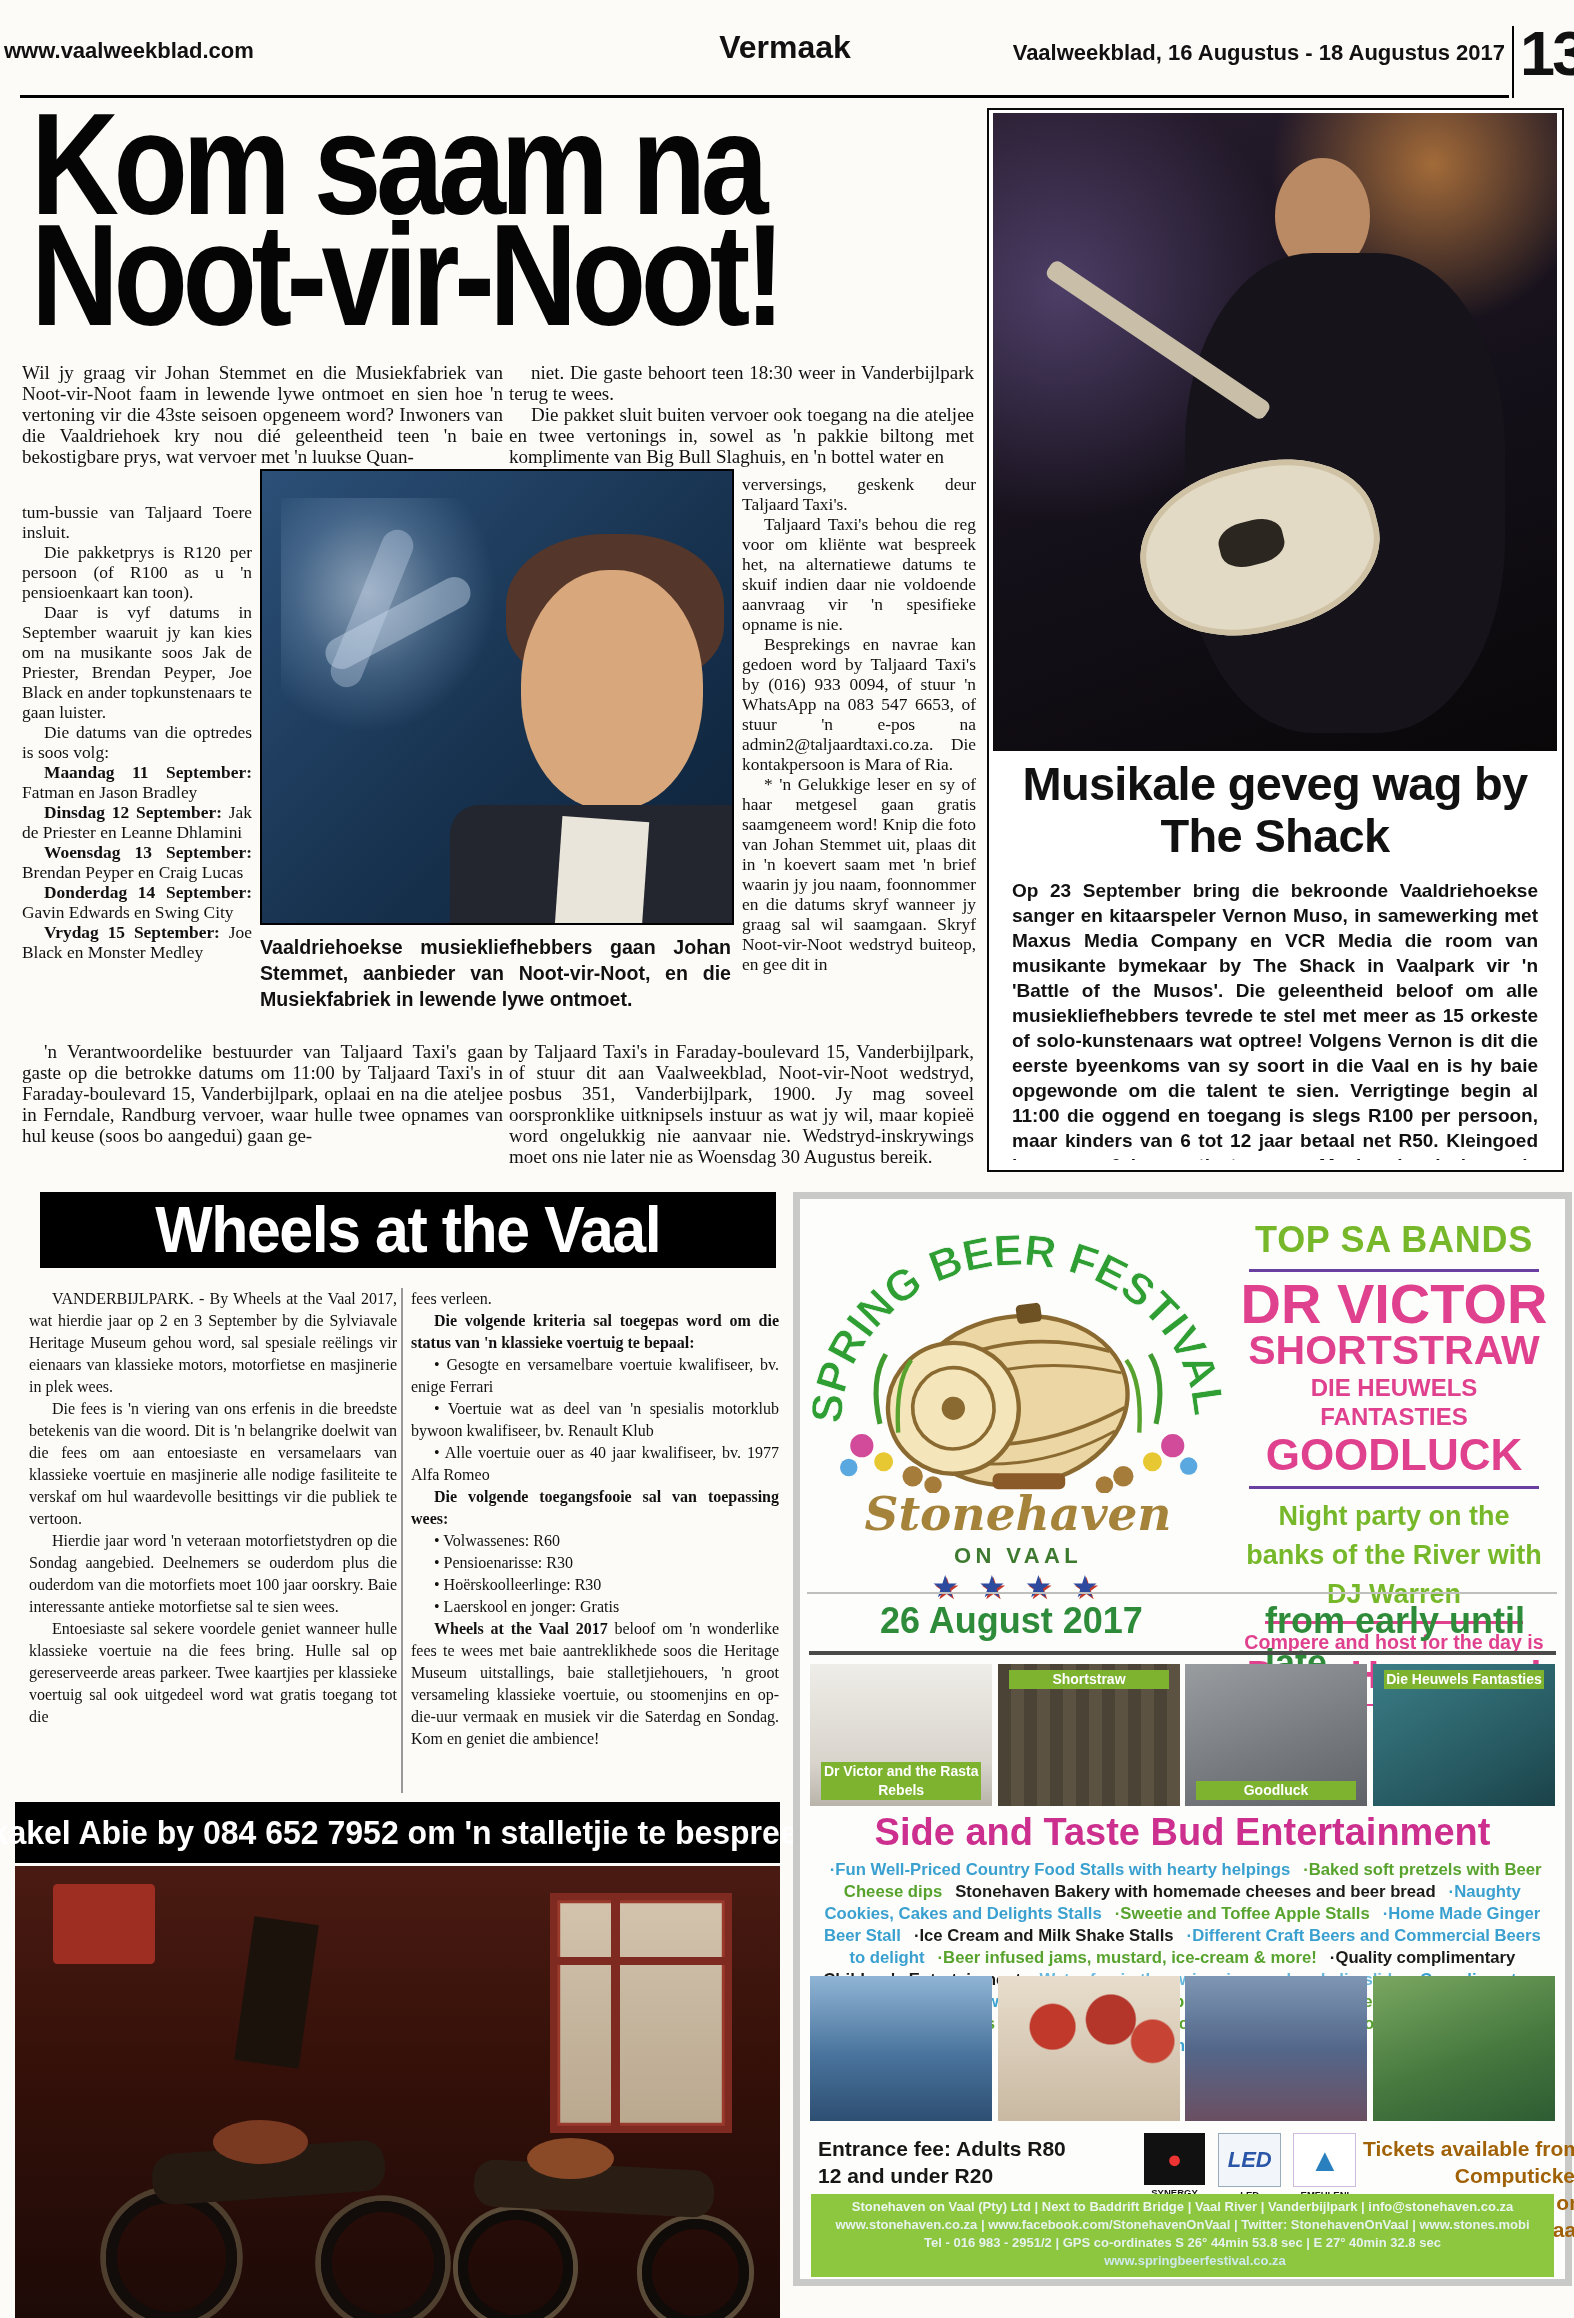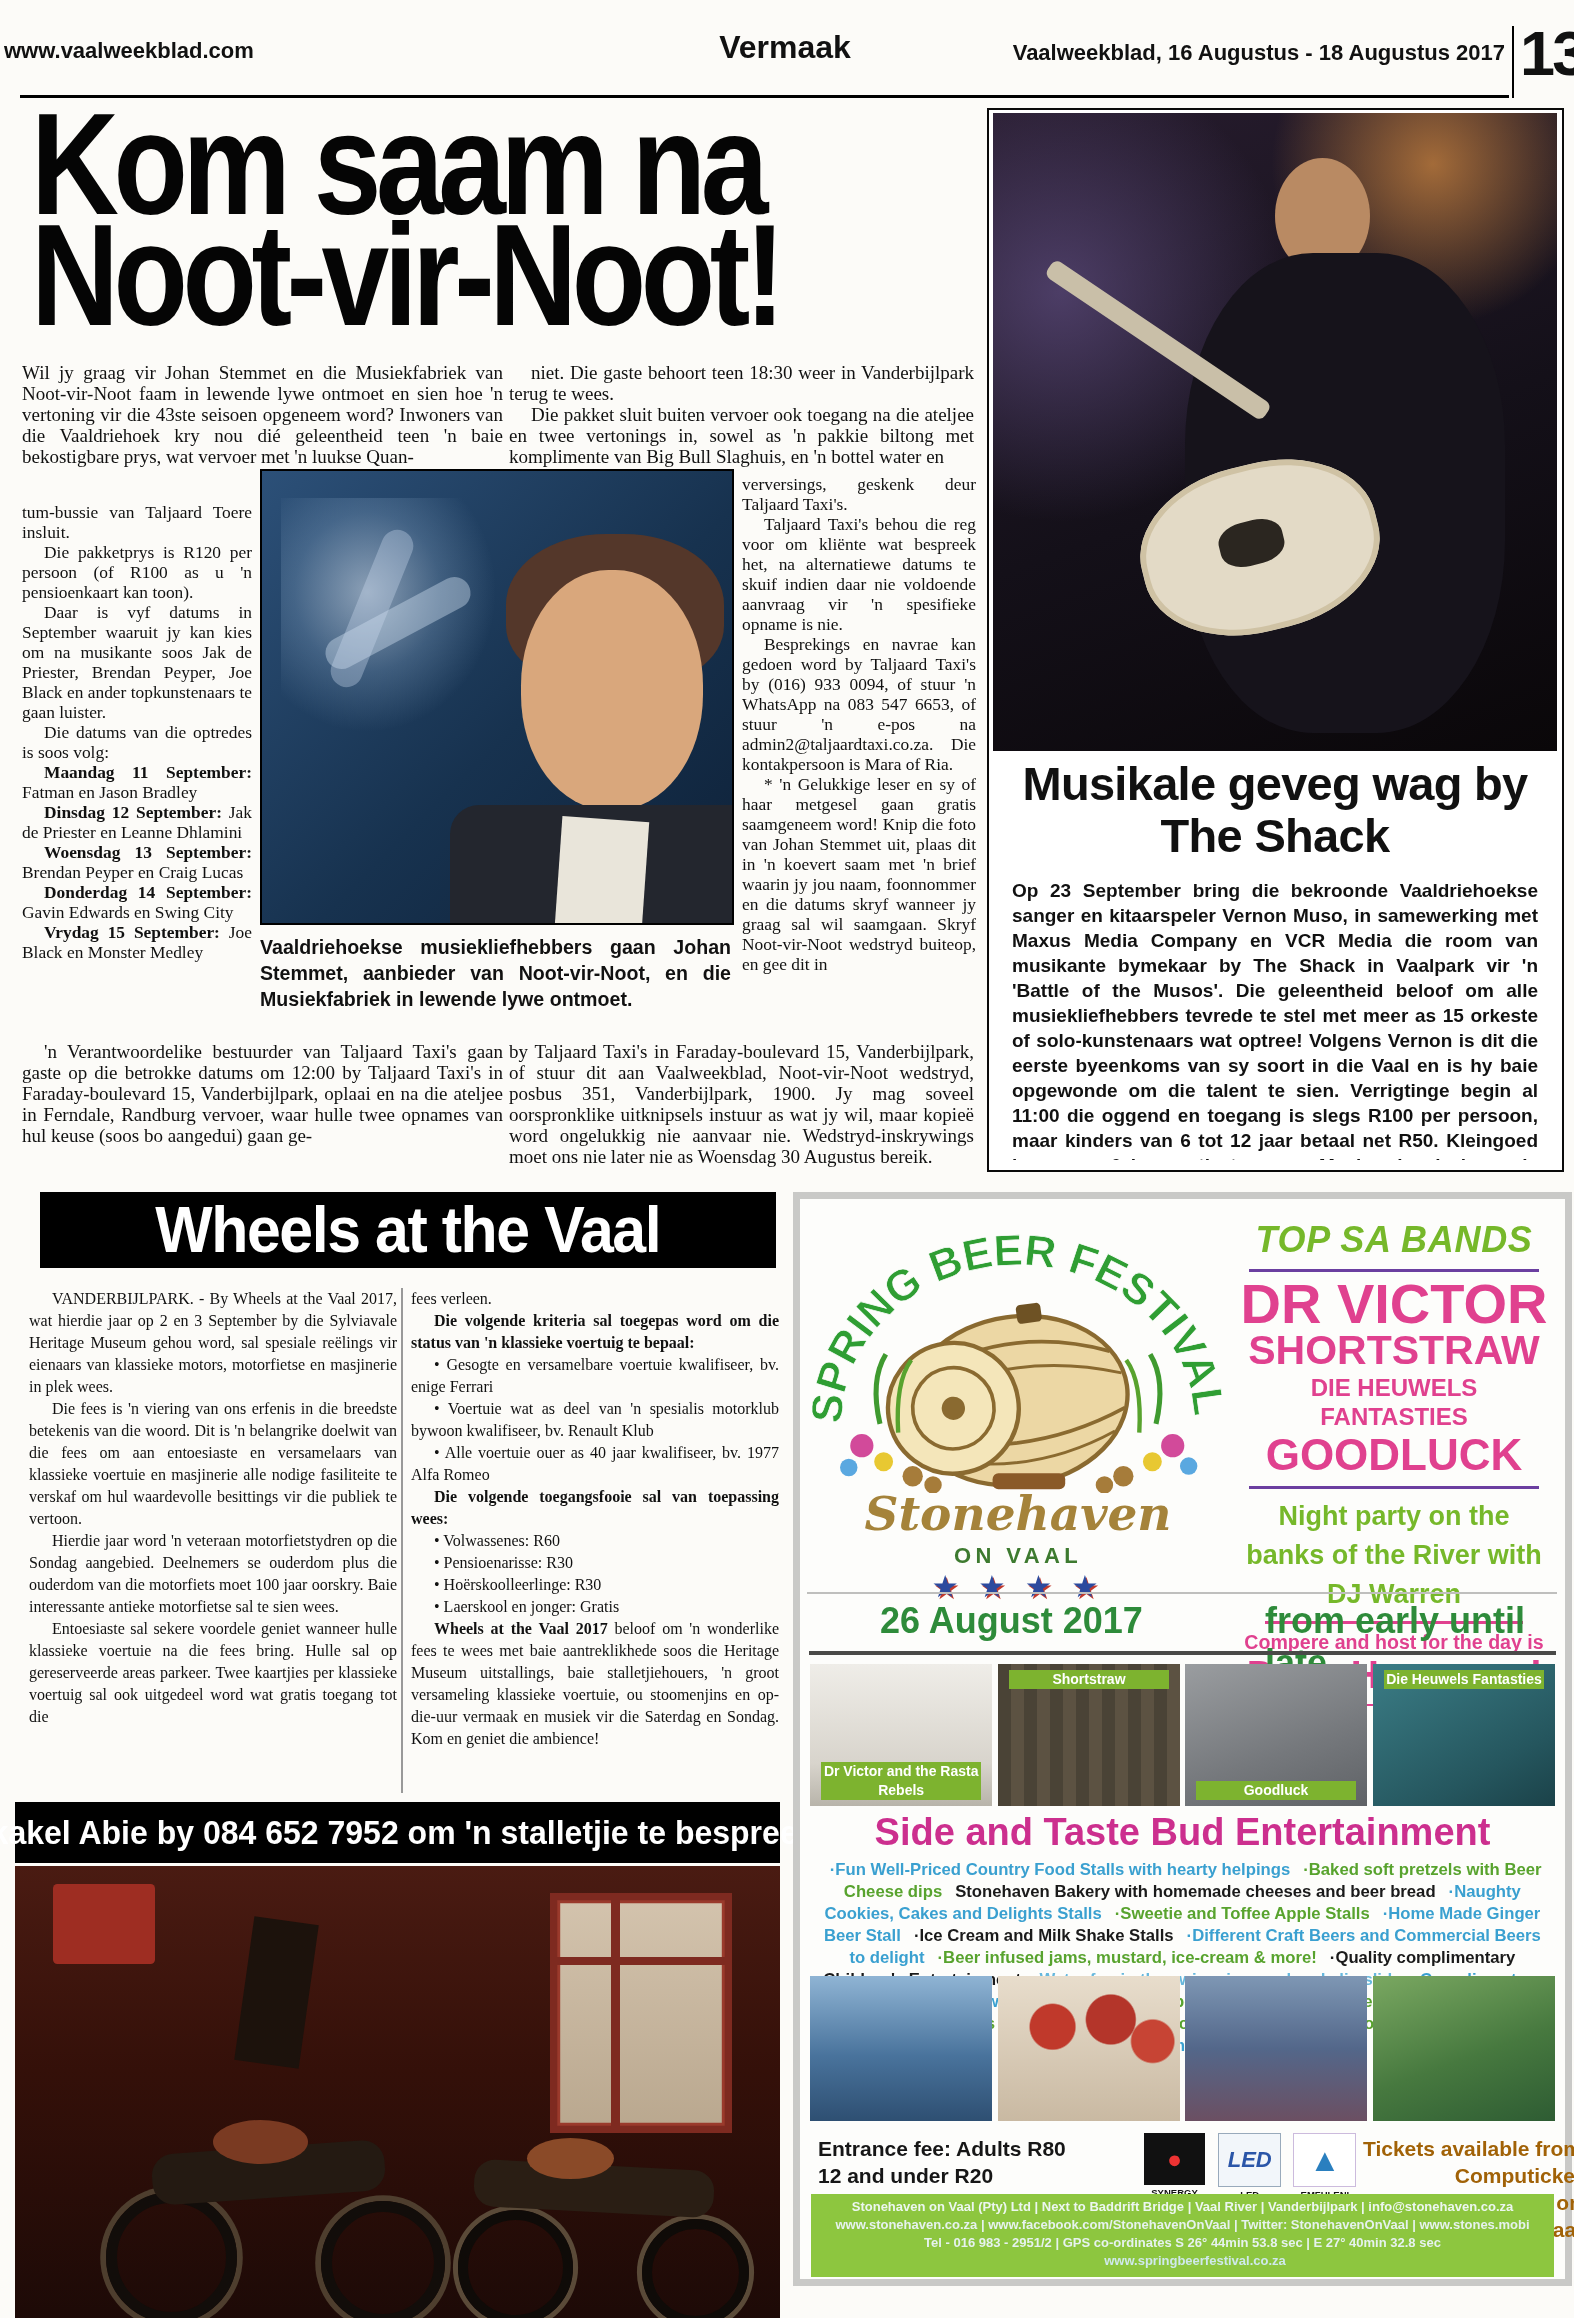--- a/index.html
+++ b/index.html
@@ -38,21 +38,21 @@
   .stall-banner{left:14.5px;top:1802px;width:765px;height:61px;font-size:33px;}
   .stall-banner span{transform:scaleX(.97);white-space:nowrap;}
   
   .ad{left:793px;top:1192px;width:765px;height:1080px;background:#fdfdfb;border:7.3px solid #c9c9c7;}
   .ad .abs{position:absolute;}
   .ad-logo{left:11px;top:7.3px;width:414px;height:407px;text-align:center;}
   .logo-script{font:italic bold 47px "DejaVu Serif",serif;color:#a5833a;margin-top:-10.2px;}
   .logo-sub{font:bold 22px "Liberation Sans",sans-serif;color:#3d7a2f;letter-spacing:4.4px;margin-top:1.5px;}
   .logo-stars{font-size:30.5px;letter-spacing:5.8px;color:#2c4a9e;text-shadow:1.5px 1.5px 0 #c03a2e;}
   .lineup{left:436px;top:20.4px;width:316px;text-align:center;font-family:"Liberation Sans",sans-serif;font-weight:bold;}
-  .lu-top{font-size:36px;color:#76b82a;letter-spacing:0.7px;font-style:italic;}
+  .lu-top{font-size:36px;color:#76b82a;letter-spacing:0.7px;}
   .lu-rule{height:3.6px;background:#6b3fa0;margin:7.3px 13px;}
   .lu-rule-pink{height:2.9px;background:#e0418f;margin:7.3px 29px;}
   .lu-b0{font-size:56px;color:#e0418f;line-height:48px;}
   .lu-b1{font-size:41px;color:#e0418f;line-height:45px;}
   .lu-b2{font-size:24px;color:#e0418f;line-height:29px;}
   .lu-b3{font-size:44px;color:#e0418f;line-height:48px;}
   .lu-night{font-size:27px;color:#76b82a;line-height:39px;margin-top:2.9px;}
   .lu-comp{font-size:19.6px;color:#e0418f;margin-top:4.4px;}
   .lu-dave{font-size:39px;color:#e0418f;line-height:42px;}
   .ad-div{left:7.3px;width:750px;height:2.2px;background:#bfbfbd;}
@@ -120,21 +120,21 @@
       <p class="np"><b>Donderdag 14 September: </b>Gavin Edwards en Swing City</p>
       <p class="np"><b>Vrydag 15 September: </b>Joe Black en Monster Medley</p>
     </div>
   <div class="abs news-sm nf" style="left:742px;top:474px;width:234px;height:566px;">
       <p class="np">verversings, geskenk deur Taljaard Taxi's.</p>
       <p class="np">Taljaard Taxi's behou die reg voor om kliënte wat bespreek het, na alternatiewe datums te skuif indien daar nie voldoende aanvraag vir 'n spesifieke opname is nie.</p>
       <p class="np">Besprekings en navrae kan gedoen word by Taljaard Taxi's by (016) 933 0094, of stuur 'n WhatsApp na 083 547 6653, of stuur 'n e-pos na admin2@taljaardtaxi.co.za. Die kontakpersoon is Mara of Ria.</p>
       <p class="np">* 'n Gelukkige leser en sy of haar metgesel gaan gratis saamgeneem word! Knip die foto van Johan Stemmet uit, plaas dit in 'n koevert saam met 'n brief waarin jy jou naam, foonnommer en die datums skryf wanneer jy graag sal wil saamgaan. Skryf Noot-vir-Noot wedstryd buiteop, en gee dit in</p>
     </div>
   <div class="abs news" style="left:22px;top:1041px;width:481px;height:128px;">
-      <p class="np">'n Verantwoordelike bestuurder van Taljaard Taxi's gaan gaste op die betrokke datums om 12:00 by Taljaard Taxi's in Faraday-boulevard 15, Vanderbijlpark, oplaai en na die ateljee in Ferndale, Randburg vervoer, waar hulle twee opnames van hul keuse (soos bo aangedui) gaan ge-</p>
+      <p class="np">'n Verantwoordelike bestuurder van Taljaard Taxi's gaan gaste op die betrokke datums om 11:00 by Taljaard Taxi's in Faraday-boulevard 15, Vanderbijlpark, oplaai en na die ateljee in Ferndale, Randburg vervoer, waar hulle twee opnames van hul keuse (soos bo aangedui) gaan ge-</p>
     </div>
   <div class="abs news" style="left:509px;top:1041px;width:465px;height:128px;">
       <p class="np" style="text-indent:0;">by Taljaard Taxi's in Faraday-boulevard 15, Vanderbijlpark, of stuur dit aan Vaalweekblad, Noot-vir-Noot wedstryd, posbus 351, Vanderbijlpark, 1900. Jy mag soveel oorspronklike uitknipsels instuur as wat jy wil, maar kopieë word ongelukkig nie aanvaar nie. Wedstryd-inskrywings moet ons nie later nie as Woensdag 30 Augustus bereik.</p>
     </div>
 
   <div class="ph photo-border" style="left:260px;top:469px;width:470px;height:452px;background:linear-gradient(135deg,#2c5078 0%,#17324f 55%,#0e2138 100%);">
     <div class="el" style="left:4%;top:6%;width:46%;height:52%;background:radial-gradient(ellipse at 40% 40%,rgba(225,236,248,.55) 0%,rgba(160,190,220,.25) 40%,transparent 70%);"></div>
     <div class="el" style="left:12%;top:30%;width:160px;height:32px;background:rgba(215,230,245,.4);transform:rotate(-28deg);border-radius:16px;"></div>
     <div class="el" style="left:20%;top:12%;width:32px;height:167px;background:rgba(205,222,240,.35);transform:rotate(22deg);border-radius:16px;"></div>
     <div class="el" style="left:52%;top:14%;width:218px;height:153px;background:#54372a;border-radius:46% 46% 40% 40%;"></div>

